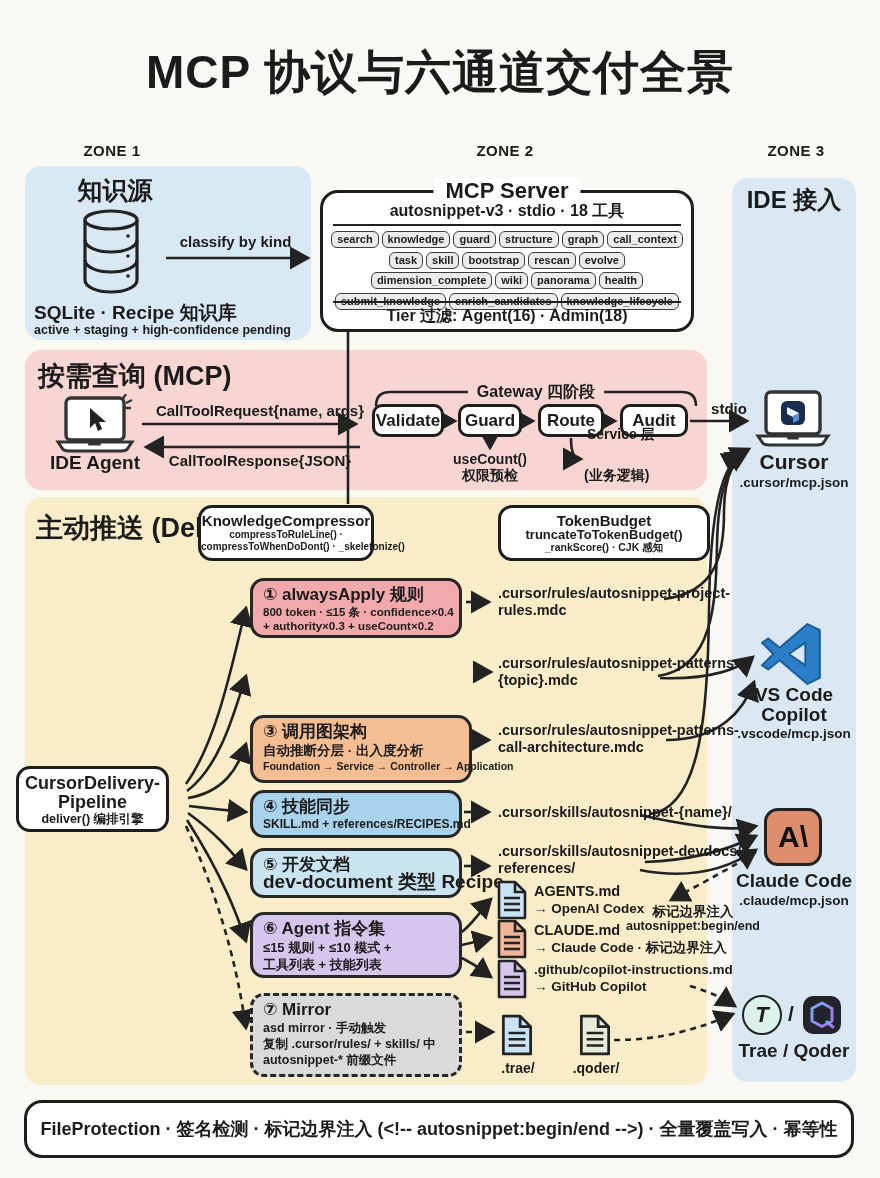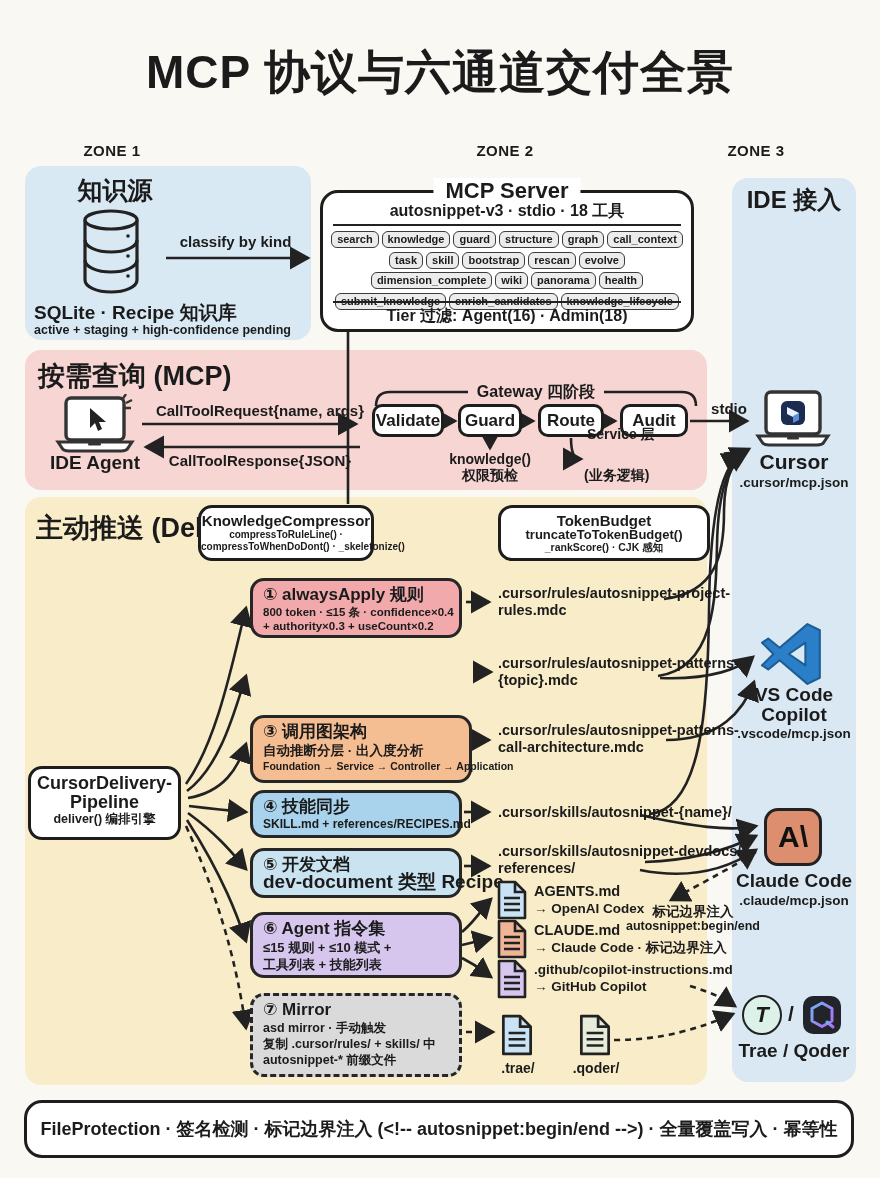--- a/index.html
+++ b/index.html
@@ -88,21 +88,21 @@
       <path d="M640,815 C690,826 730,832 756,826" marker-end="url(#ah)"></path>
 
       <path d="M645,862 C700,860 736,846 756,836" marker-end="url(#ah)"></path>
       <path d="M640,870 C700,882 738,862 756,850" marker-end="url(#ah)"></path>
     </g>
   </svg>
 
   <div class="abs ctr z2" style="left:0;top:42px;width:880px;font-size:46px;letter-spacing:1px;">MCP 协议与六通道交付全景</div>
   <div class="abs ctr zone-label" style="left:60px;top:142px;width:104px;">ZONE 1</div>
   <div class="abs ctr zone-label" style="left:453px;top:142px;width:104px;">ZONE 2</div>
-  <div class="abs ctr zone-label" style="left:704px;top:142px;width:104px;">ZONE 3</div>
+  <div class="abs ctr zone-label" style="left:744px;top:142px;width:104px;">ZONE 3</div>
 
   <div class="abs ctr z2" style="left:25px;top:174px;width:180px;font-size:25px;">知识源</div>
   <svg class="abs z2" style="left:80px;top:206px;" width="62" height="90" viewBox="0 0 62 90">
     <g stroke="#222" stroke-width="3.2" fill="#d9e9f4">
       <path d="M5,14 V74 C5,81 17,86 31,86 C45,86 57,81 57,74 V14"></path>
       <ellipse cx="31" cy="14" rx="26" ry="9"></ellipse>
       <path d="M5,34 C5,41 17,46 31,46 C45,46 57,41 57,34" fill="none"></path>
       <path d="M5,54 C5,61 17,66 31,66 C45,66 57,61 57,54" fill="none"></path>
     </g>
     <circle cx="48" cy="30" r="1.8" fill="#222"></circle>
@@ -177,39 +177,39 @@
 
   <div class="abs ctr z2" style="left:466px;top:382px;width:140px;font-size:16px;white-space:nowrap;">Gateway 四阶段</div>
   <div class="abs wbox ctr" style="left:372px;top:404px;width:72px;height:33px;border-radius:10px;">
     <span style="font-size:17px;line-height:28px;">Validate</span></div>
   <div class="abs wbox ctr" style="left:458px;top:404px;width:64px;height:33px;border-radius:10px;">
     <span style="font-size:17px;line-height:28px;">Guard</span></div>
   <div class="abs wbox ctr" style="left:538px;top:404px;width:66px;height:33px;border-radius:10px;">
     <span style="font-size:17px;line-height:28px;">Route</span></div>
   <div class="abs wbox ctr" style="left:620px;top:404px;width:68px;height:33px;border-radius:10px;">
     <span style="font-size:17px;line-height:28px;">Audit</span></div>
-  <div class="abs ctr z2" style="left:430px;top:451px;width:120px;font-size:14px;">knowledge()</div>
+  <div class="abs ctr z2" style="left:430px;top:451px;width:120px;font-size:14px;">useCount()</div>
   <div class="abs ctr z2" style="left:430px;top:467px;width:120px;font-size:14px;">权限预检</div>
   <div class="abs z2" style="left:587px;top:426px;font-size:14px;">Service 层</div>
   <div class="abs z2" style="left:584px;top:467px;font-size:14px;">(业务逻辑)</div>
 
   <div class="abs z2" style="left:36px;top:510px;font-size:27px;">主动推送 (Delivery)</div>
 
   <div class="abs wbox ctr" style="left:198px;top:505px;width:176px;height:56px;">
     <div style="font-size:15px;margin-top:4px;">KnowledgeCompressor</div>
     <div style="font-size:10px;line-height:12px;">compressToRuleLine() ·</div>
     <div style="font-size:10px;line-height:12px;white-space:nowrap;">compressToWhenDoDont() · _skeletonize()</div>
   </div>
   <div class="abs wbox ctr" style="left:498px;top:505px;width:212px;height:56px;">
     <div style="font-size:15px;margin-top:4px;">TokenBudget</div>
     <div style="font-size:13px;line-height:12px;">truncateToTokenBudget()</div>
     <div style="font-size:10.5px;line-height:12px;">_rankScore() · CJK 感知</div>
   </div>
 
-  <div class="abs wbox ctr" style="left:28px;top:766px;width:153px;height:74px;">
+  <div class="abs wbox ctr" style="left:16px;top:766px;width:153px;height:66px;">
     <div style="font-size:18px;line-height:20px;margin-top:4px;">CursorDelivery-</div>
     <div style="font-size:18px;line-height:19px;">Pipeline</div>
     <div style="font-size:12.5px;line-height:15px;">deliver() 编排引擎</div>
   </div>
 
   <div class="abs ch" style="left:250px;top:578px;width:212px;height:60px;background:#f2a9ac;">
     <div class="t">① alwaysApply 规则</div>
     <div class="s nw">800 token · ≤15 条 · confidence×0.4</div>
     <div class="s nw">+ authority×0.3 + useCount×0.2</div>
   </div>

